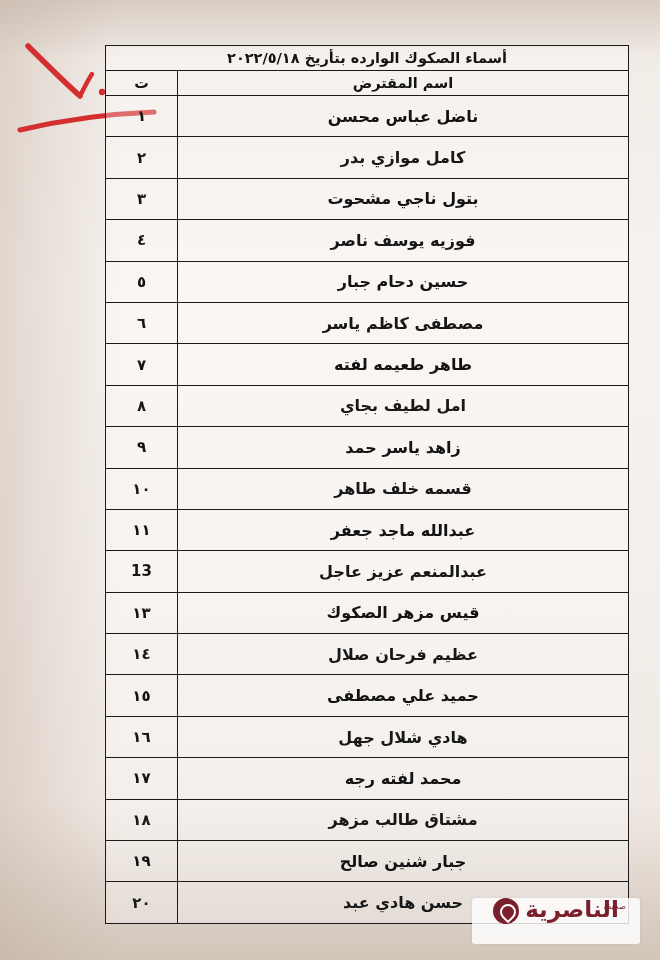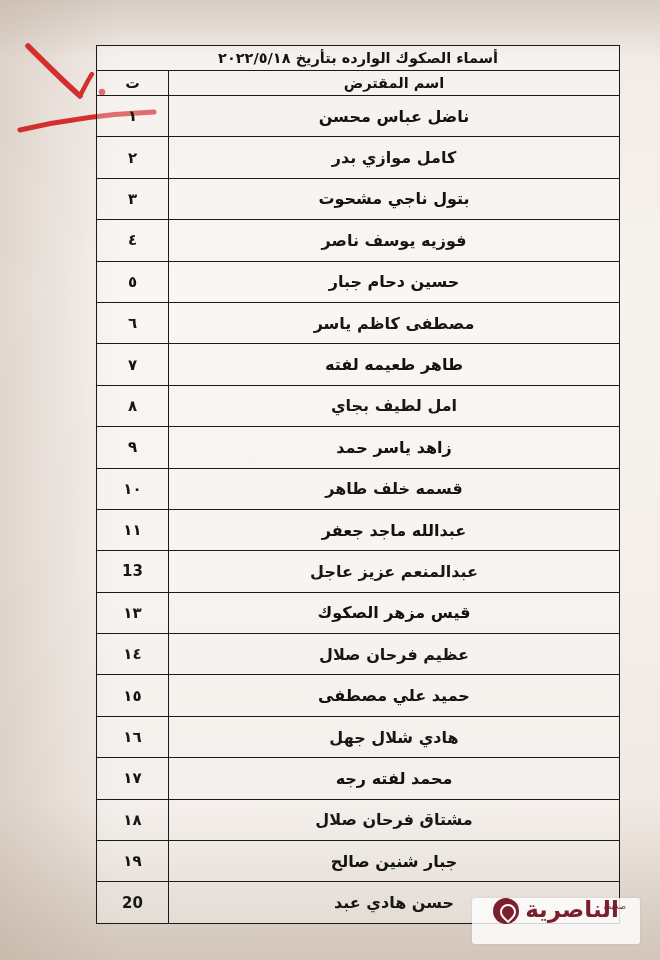--- a/index.html
+++ b/index.html
@@ -49,21 +49,21 @@
   
   .mark {
     position: absolute;
     pointer-events: none;
   }
 
   
   .table-wrap {
     position: absolute;
     top: 45px;
-    left: 96px;
+    left: 105px;
     width: 524px;
   }
   table.doc-table {
     width: 100%;
     border-collapse: collapse;
     table-layout: fixed;
     background: rgba(255,255,255,0.30);
   }
   table.doc-table td {
     border: 1.6px solid #1a1a1a;
@@ -241,30 +241,30 @@
         </tr>
         <tr>
           <td class="row-cell">هادي شلال جهل</td>
           <td class="row-cell row-num">١٦</td>
         </tr>
         <tr>
           <td class="row-cell">محمد لفته رجه</td>
           <td class="row-cell row-num">١٧</td>
         </tr>
         <tr>
-          <td class="row-cell">مشتاق فرحان صلال</td>
+          <td class="row-cell">مشتاق طالب مزهر</td>
           <td class="row-cell row-num">١٨</td>
         </tr>
         <tr>
           <td class="row-cell">جبار شنين صالح</td>
           <td class="row-cell row-num">١٩</td>
         </tr>
         <tr>
           <td class="row-cell">حسن هادي عبد</td>
-          <td class="row-cell row-num">20</td>
+          <td class="row-cell row-num">٢٠</td>
         </tr>
       </tbody>
     </table>
   </div>
 
   <div class="watermark">
     <span class="wm-sub">صحيفة</span>
     <span class="wm-text">الناصرية</span>
     <span class="wm-logo"></span>
   </div>

